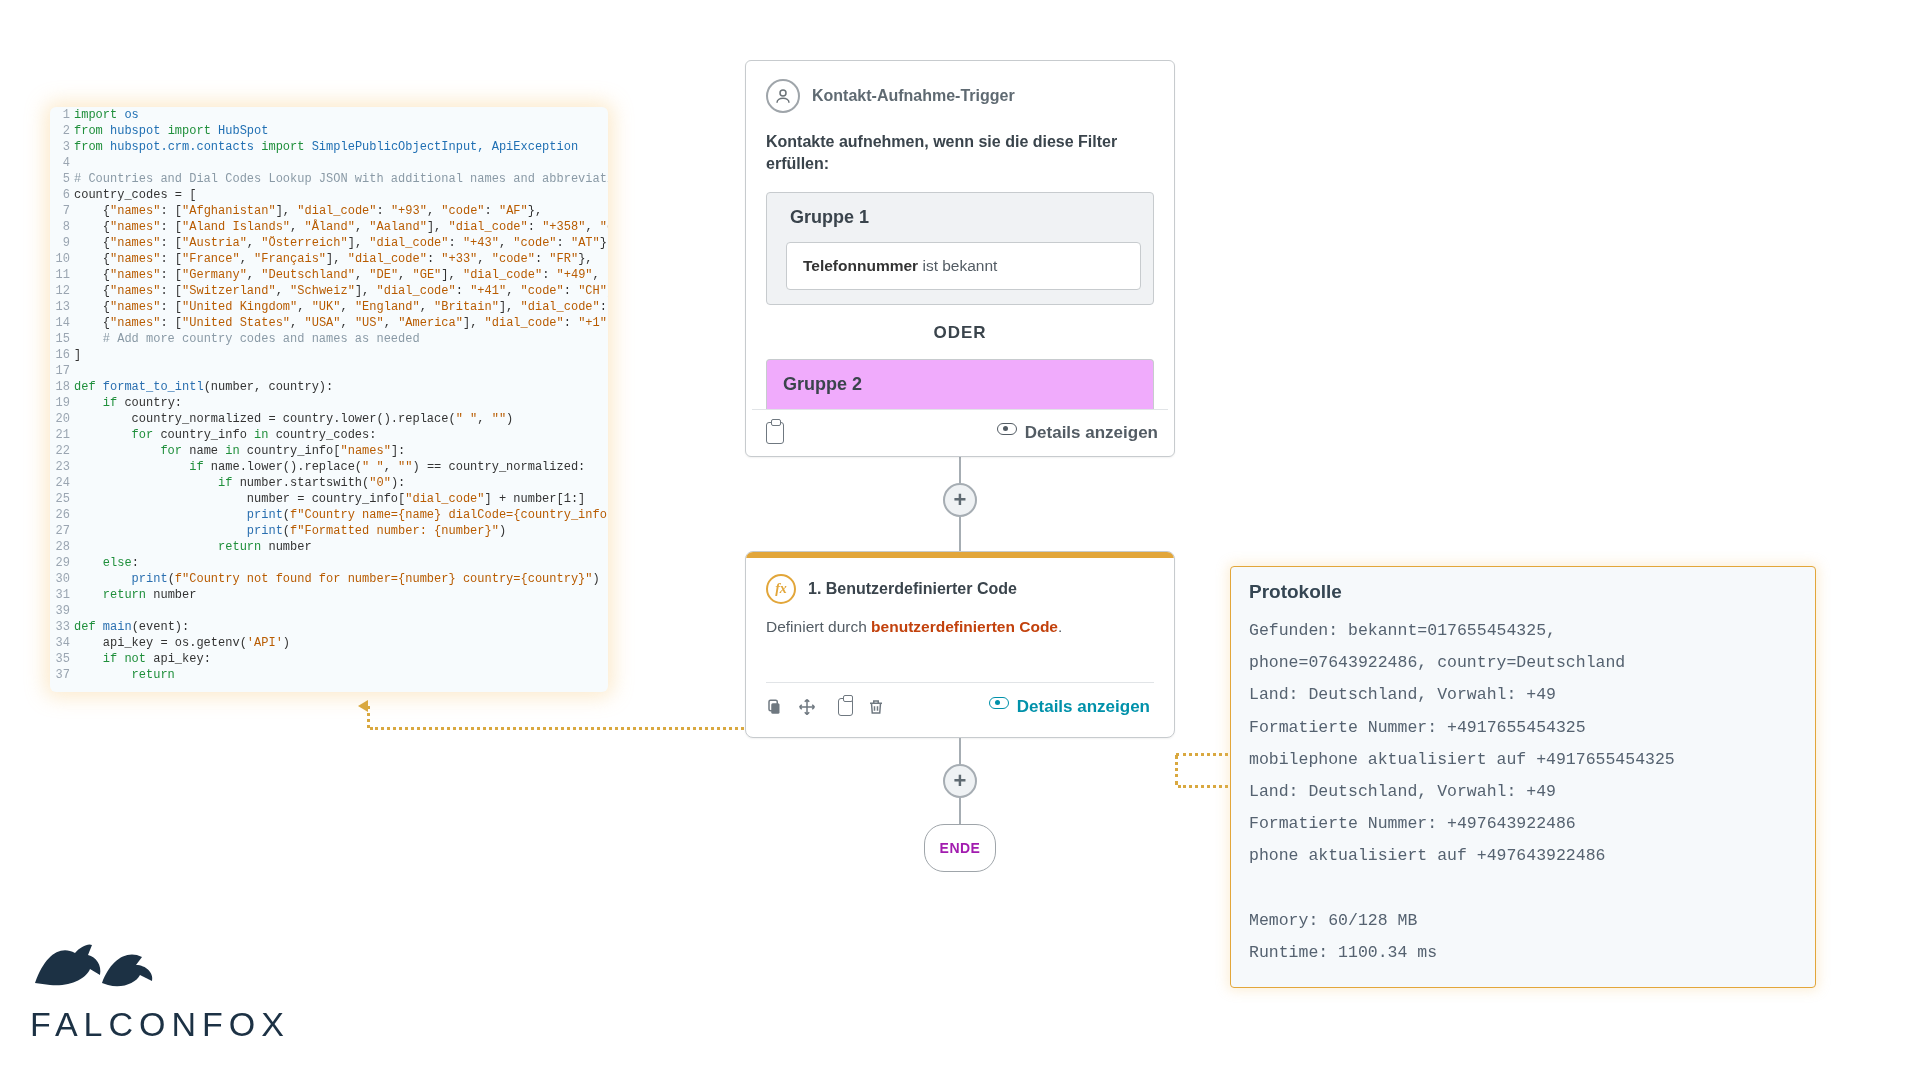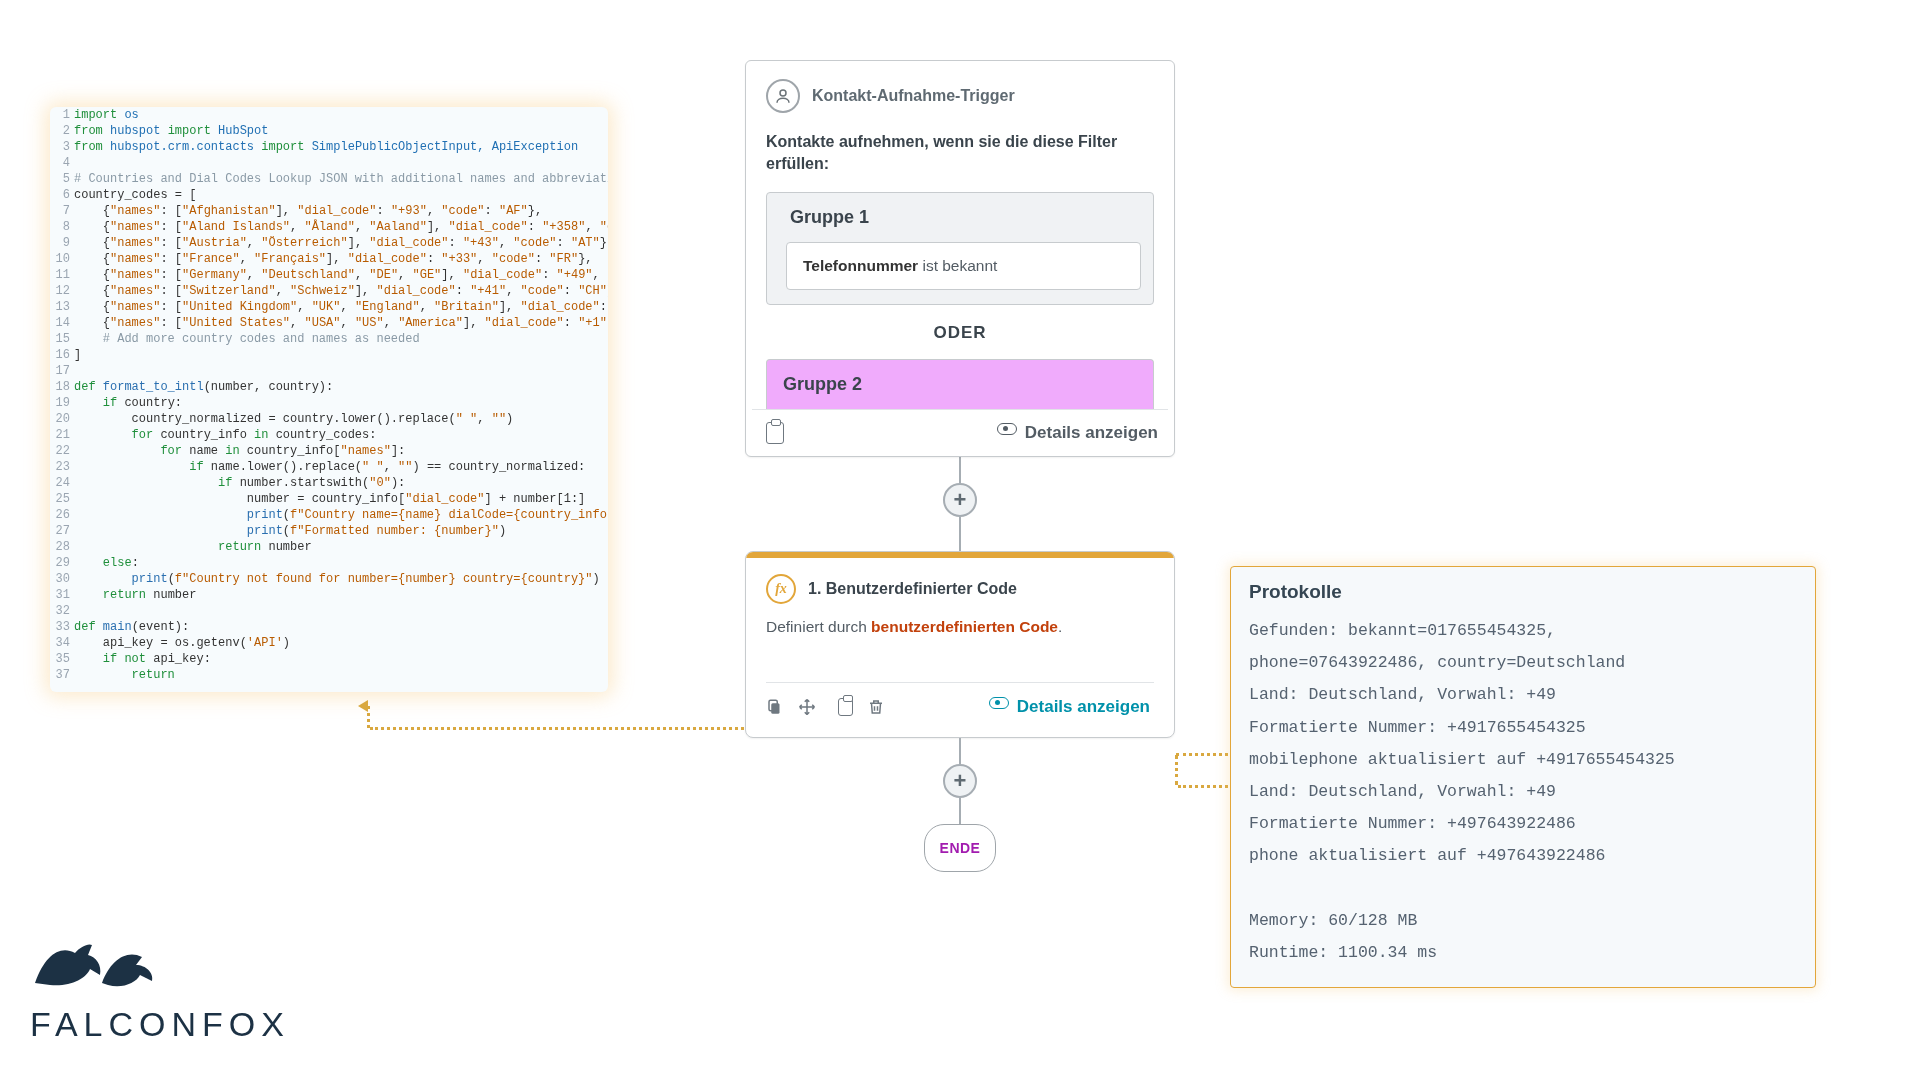--- a/index.html
+++ b/index.html
@@ -102,21 +102,21 @@
     <div class="code-row"><span class="ln">22</span><span class="code">            <span class="kw">for</span> name <span class="kw">in</span> country_info[<span class="str">"names"</span>]:</span></div>
     <div class="code-row"><span class="ln">23</span><span class="code">                <span class="kw">if</span> name.lower().replace(<span class="str">" "</span>, <span class="str">""</span>) == country_normalized:</span></div>
     <div class="code-row"><span class="ln">24</span><span class="code">                    <span class="kw">if</span> number.startswith(<span class="str">"0"</span>):</span></div>
     <div class="code-row"><span class="ln">25</span><span class="code">                        number = country_info[<span class="str">"dial_code"</span>] + number[1:]</span></div>
     <div class="code-row"><span class="ln">26</span><span class="code">                        <span class="fn">print</span>(<span class="str">f"Country name={name} dialCode={country_info['dial_code']}"</span>)</span></div>
     <div class="code-row"><span class="ln">27</span><span class="code">                        <span class="fn">print</span>(<span class="str">f"Formatted number: {number}"</span>)</span></div>
     <div class="code-row"><span class="ln">28</span><span class="code">                    <span class="kw">return</span> number</span></div>
     <div class="code-row"><span class="ln">29</span><span class="code">    <span class="kw">else</span>:</span></div>
     <div class="code-row"><span class="ln">30</span><span class="code">        <span class="fn">print</span>(<span class="str">f"Country not found for number={number} country={country}"</span>)</span></div>
     <div class="code-row"><span class="ln">31</span><span class="code">    <span class="kw">return</span> number</span></div>
-    <div class="code-row"><span class="ln">32</span><span class="code"></span></div>
+    <div class="code-row"><span class="ln">39</span><span class="code"></span></div>
     <div class="code-row"><span class="ln">33</span><span class="code"><span class="kw">def</span> <span class="fn">main</span>(event):</span></div>
     <div class="code-row"><span class="ln">34</span><span class="code">    api_key = os.getenv(<span class="str">'API'</span>)</span></div>
     <div class="code-row"><span class="ln">35</span><span class="code">    <span class="kw">if not</span> api_key:</span></div>
     <div class="code-row"><span class="ln">37</span><span class="code">        <span class="kw">return</span></span></div>
   </div>
 
 <div class="workflow">
 
   <div class="card trigger-card">
     <div class="trigger-head">

